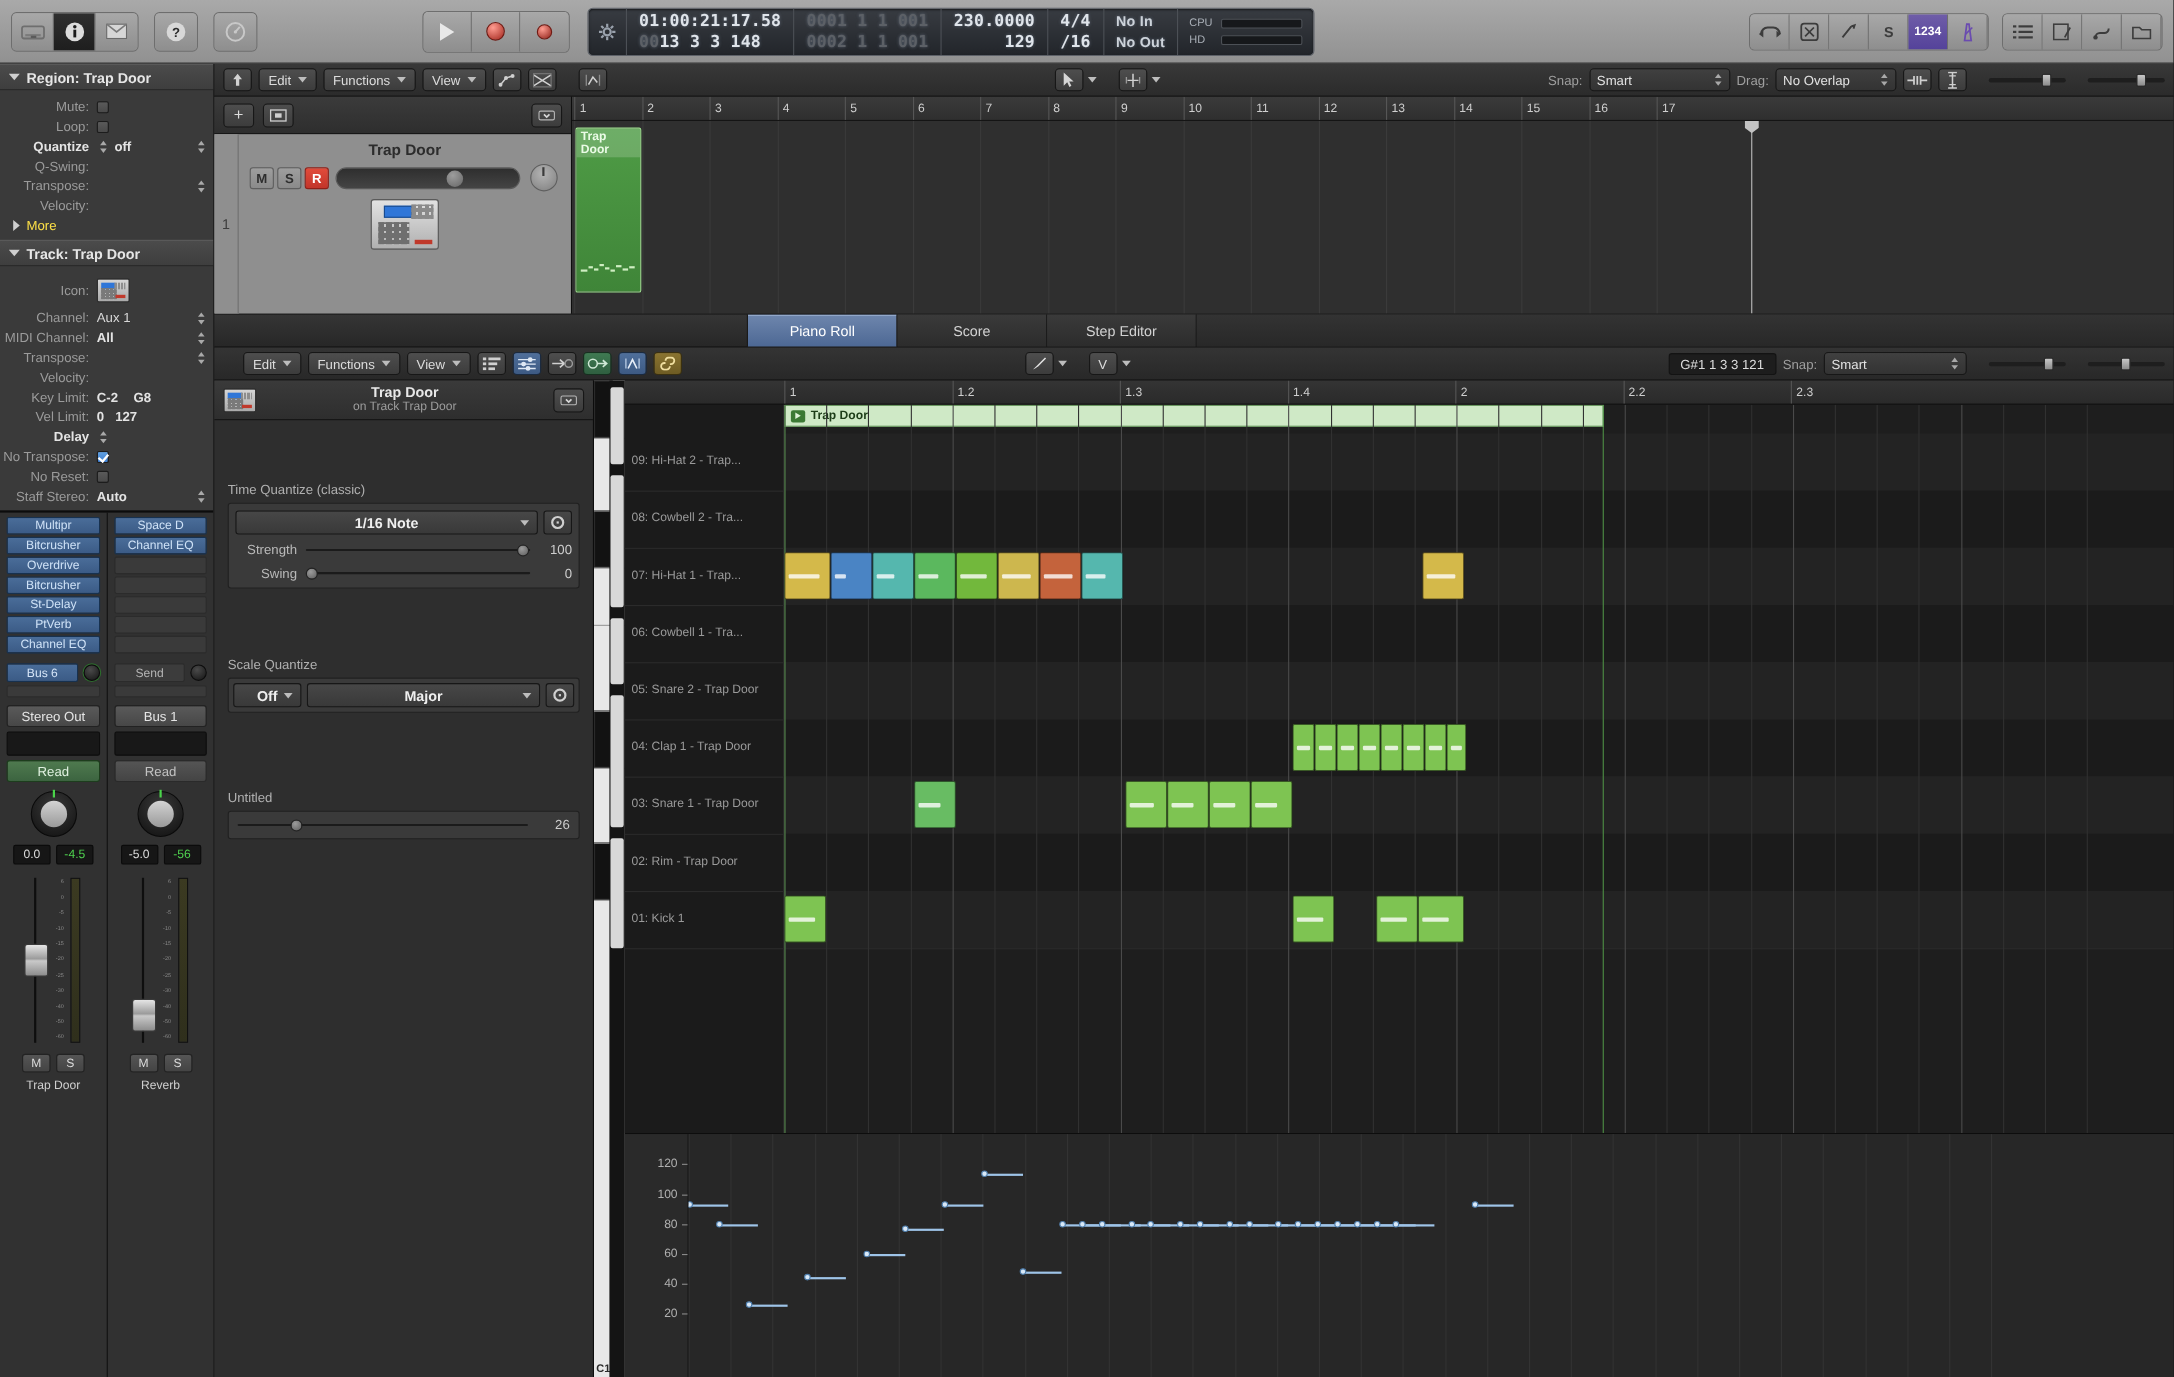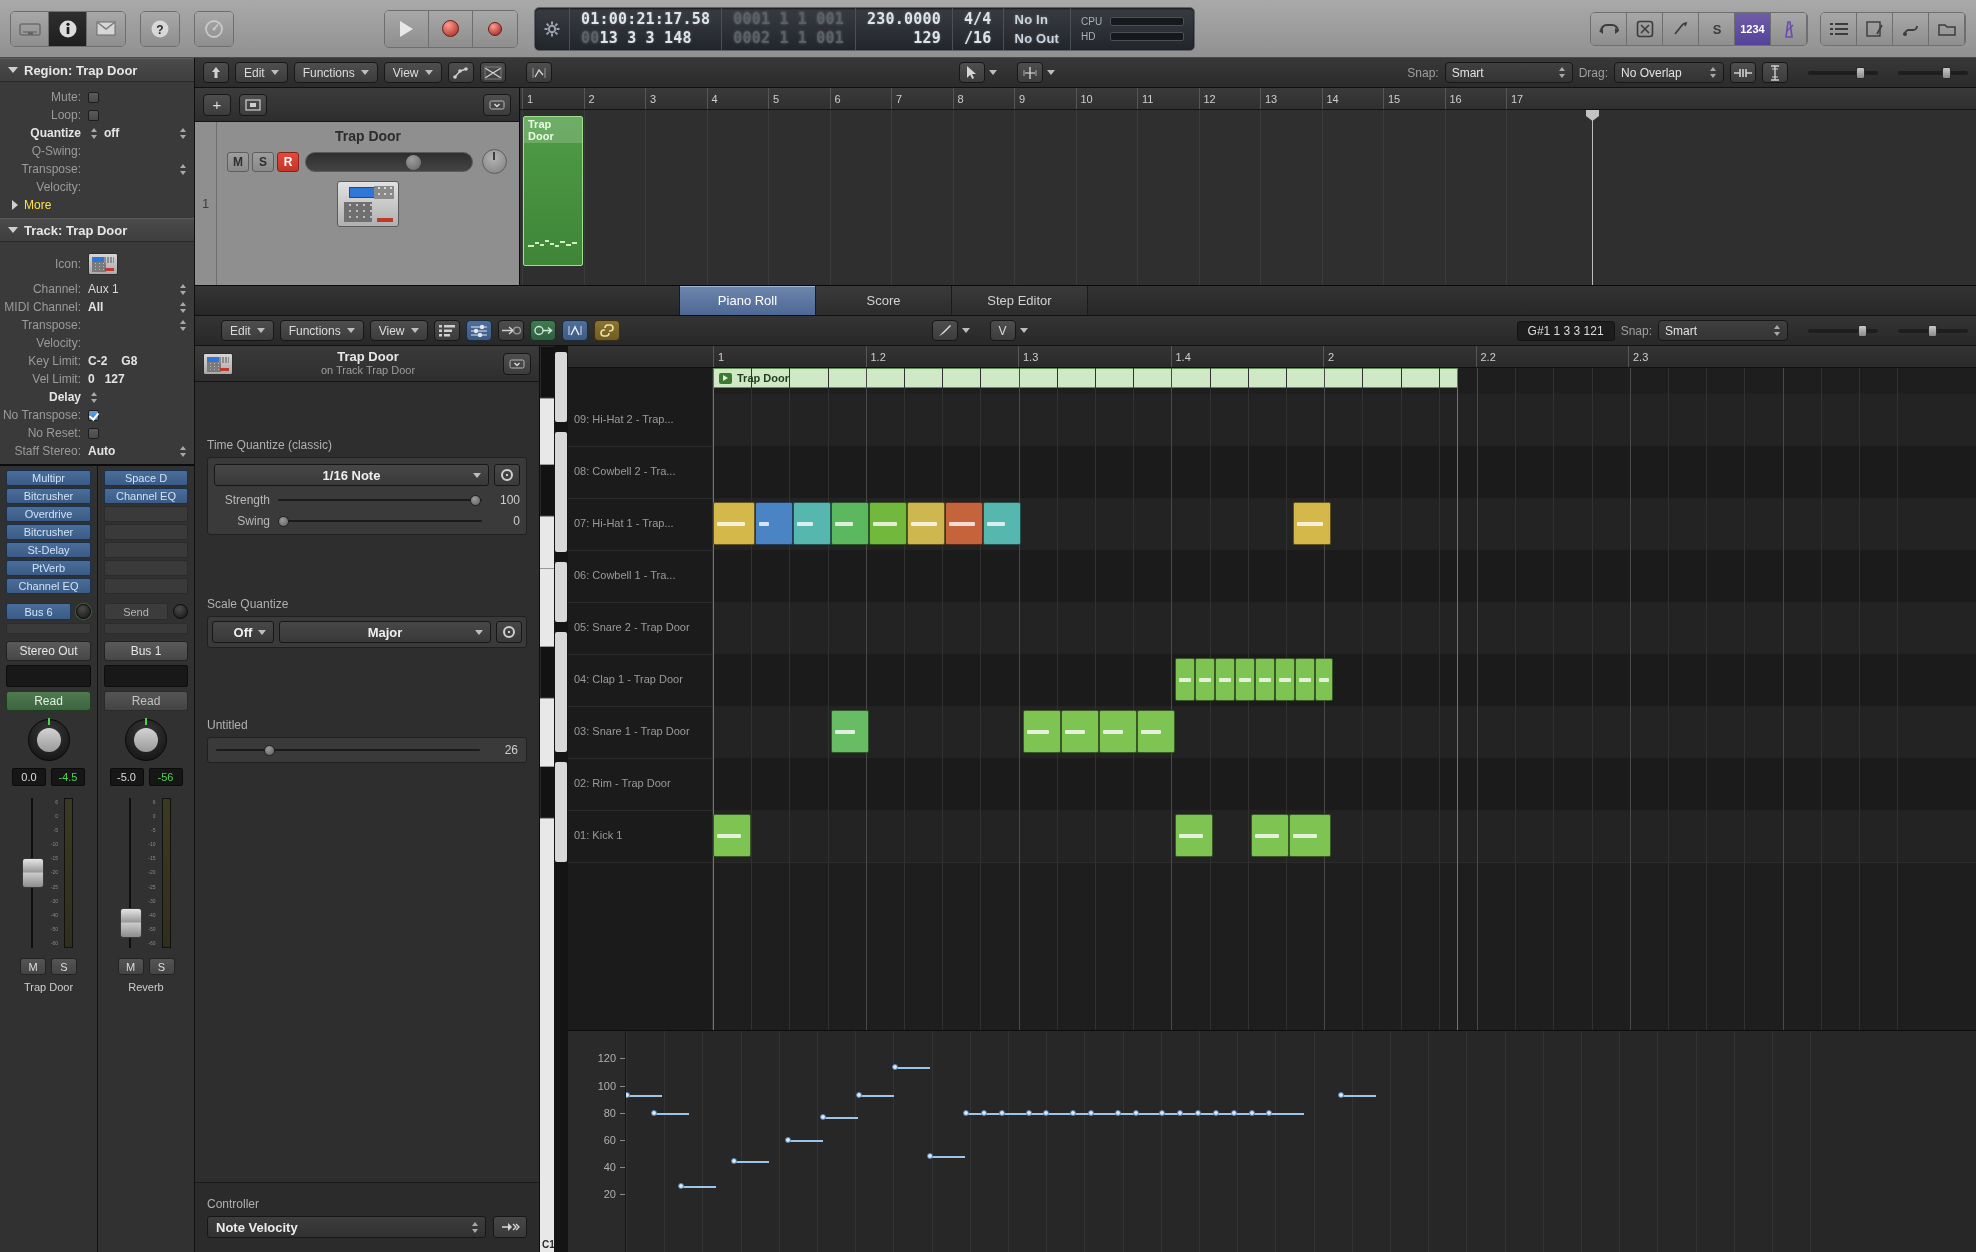--- a/index.html
+++ b/index.html
@@ -1099,36 +1099,20 @@
               <div class="qbox" style="padding:5px 8px">
                 <div class="sldrow" style="margin-top:0">
                   <div class="sld">
                       <span class="h" style="left:18%"></span>
                     </div>
                   <div class="sldval">26</div>
                 </div>
               </div>
             </div>
 
-            <div class="ctrl-area">
-              <div class="grouplab">Controller</div>
-              <div class="ctrlrow">
-                <div class="ctrlsel">
-                    <span>Note Velocity</span>
-                    <span class="stepper" style="position:absolute;right:6px"></span>
-                  </div>
-                <div class="ctrlbtn">
-                  <svg width="20" height="12" viewBox="0 0 20 12">
-                      <path d="M2 6 L8 6" stroke="#d8d8d8" stroke-width="1.5"></path>
-                      <path d="M8 2 L12 6 L8 10 Z" fill="#d8d8d8"></path>
-                      <path d="M13 3 L16 6 L13 9 M16 3 L19 6 L16 9" stroke="#d8d8d8" stroke-width="1.3" fill="none"></path>
-                    </svg>
-                </div>
-              </div>
-            </div>
           </div>
 
           <div class="keysplit">
             <div class="pianocol" id="pianoKeys">
               <div class="c1lab">C1</div>
             <div class="blackkey" style="top: 0px; height: 52px;"></div>
                 <div class="blackkey" style="top: 118px; height: 52px;"></div>
                 <div class="blackkey" style="top: 300px; height: 52px;"></div>
                 <div class="blackkey" style="top: 420px; height: 52px;"></div>
                 <div class="whitesep" style="top: 52px;"></div>

